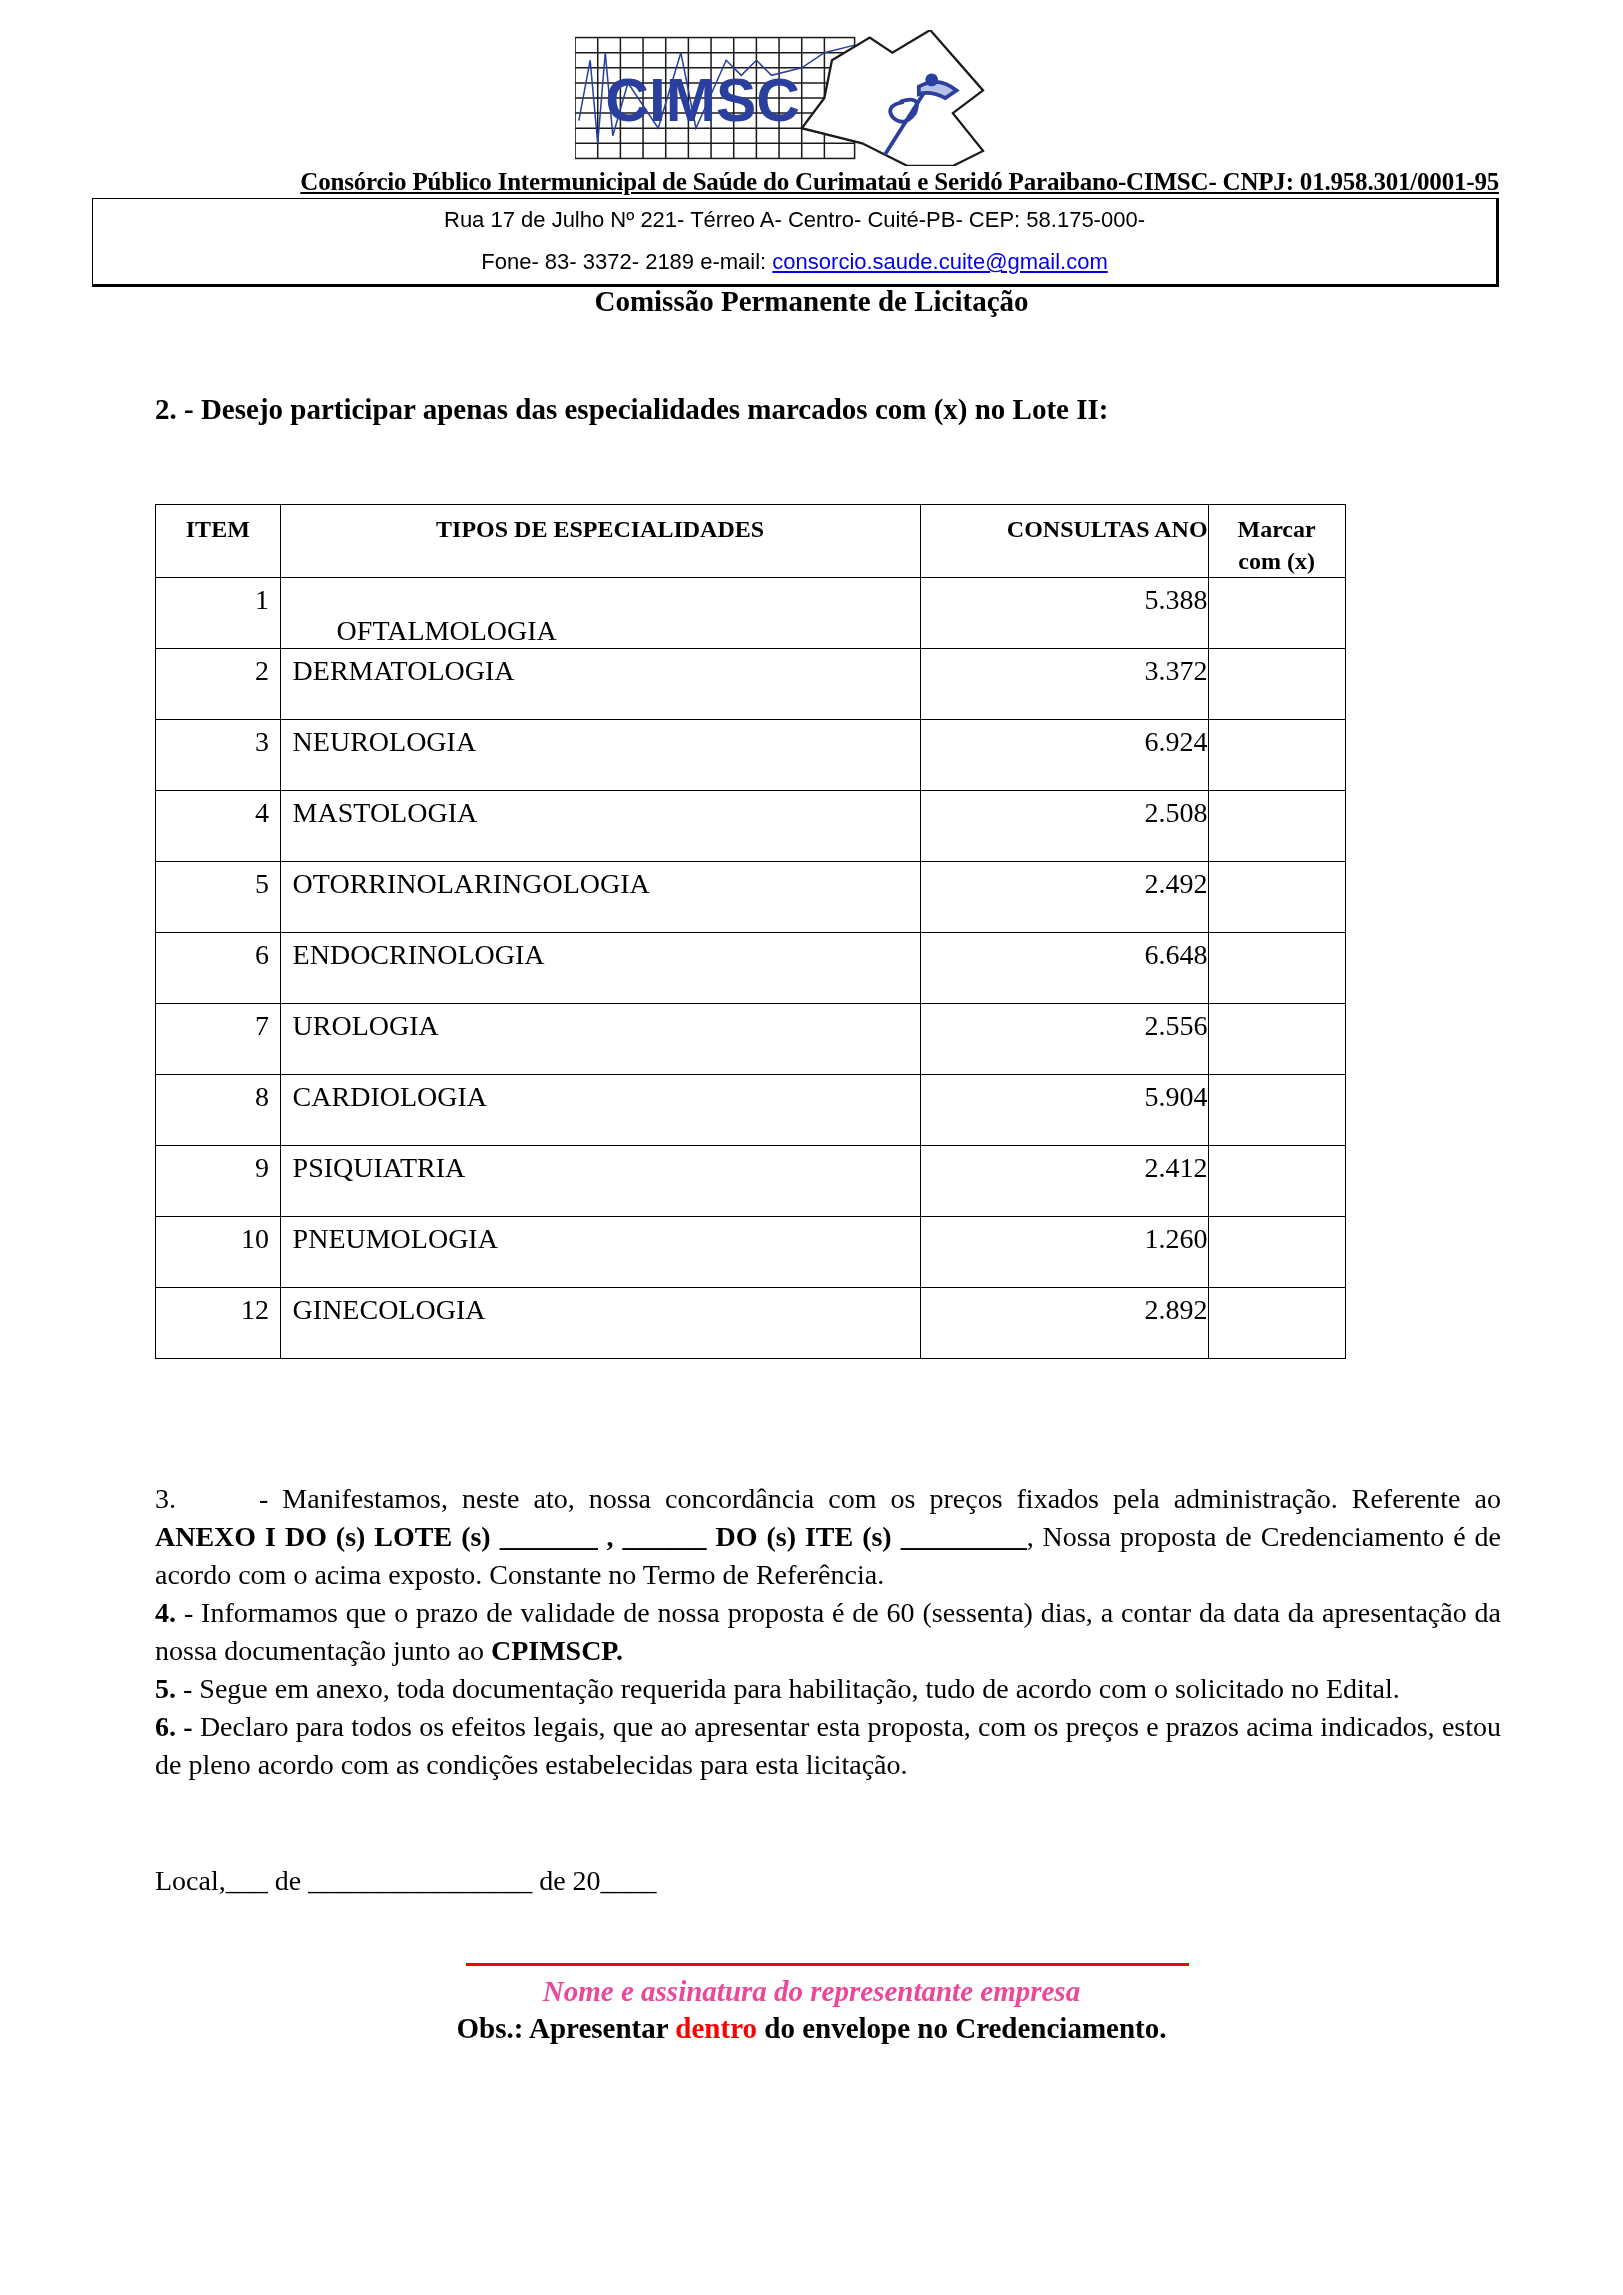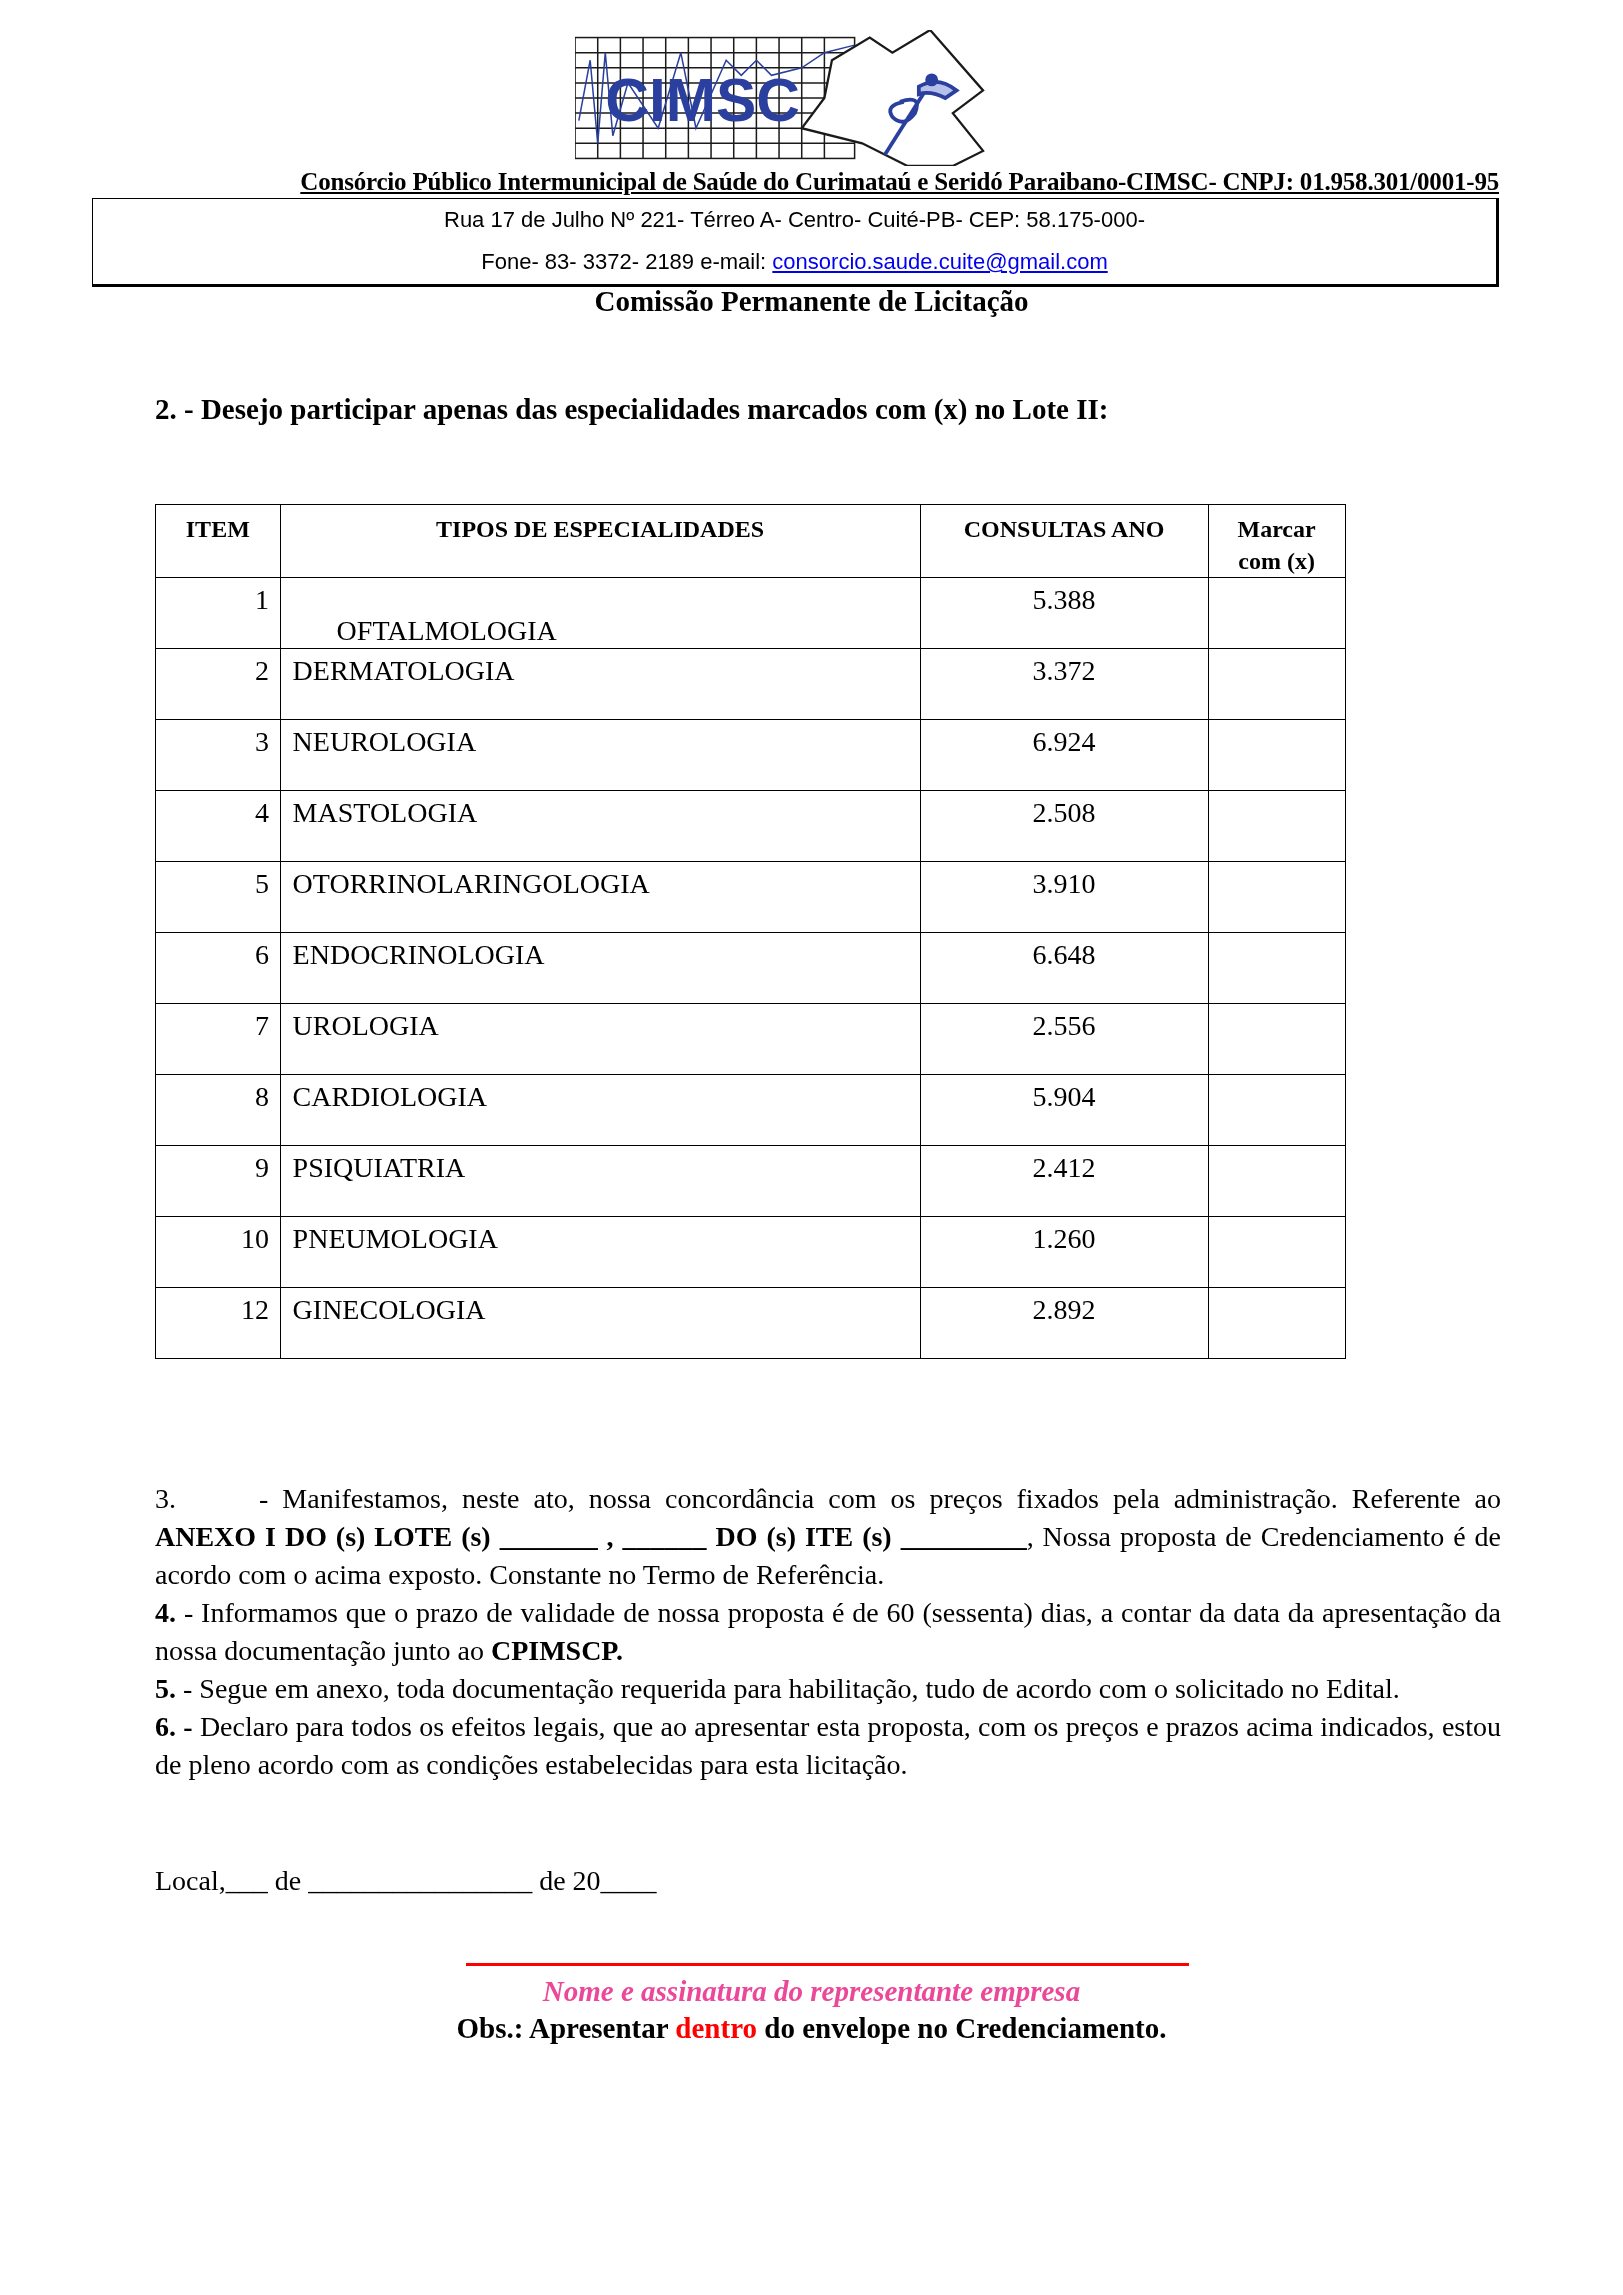--- a/index.html
+++ b/index.html
@@ -26,21 +26,21 @@
   
   #section-heading { left: 155px; top: 393px; font-weight: bold; font-size: 29px; white-space: nowrap; }
 
   
   #spec-table { left: 155px; top: 504px; border-collapse: collapse; font-size: 28px; }
   #spec-table td, #spec-table th { border: 1.5px solid #000; padding: 0; vertical-align: top; }
   #spec-table th { font-weight: bold; font-size: 24px; height: 66px; }
   #spec-table td { height: 70px; }
   .c-item { width: 113px; text-align: right; padding-right: 10.6px !important; }
   .c-type { width: 627px; text-align: left; padding-left: 12px !important; }
-  .c-cons { width: 287px; text-align: center; }
+  .c-cons { width: 287px; text-align: right; }
   .c-mark { width: 136px; text-align: center; }
   th.c-item { text-align: center; padding-right: 0 !important; }
   th.c-type { text-align: center; padding-left: 0 !important; }
   th .hdr { display: block; padding-top: 7.6px; line-height: 32px; }
   td .cell { display: block; padding-top: 4.5px; line-height: 35px; }
   td.first-type .cell { padding-top: 35px; margin-left: 44px; }
 
   
   #body-text { left: 155px; top: 1480px; width: 1346px; font-size: 28px; line-height: 38px; text-align: justify; }
   #body-text p { margin: 0; }
@@ -180,21 +180,21 @@
         </td>
     </tr>
     <tr>
       <td class="c-item">
           <span class="cell">5</span>
         </td>
       <td class="c-type">
           <span class="cell">OTORRINOLARINGOLOGIA</span>
         </td>
       <td class="c-cons">
-          <span class="cell">3.910</span>
+          <span class="cell">2.492</span>
         </td>
       <td class="c-mark">
           <span class="cell"></span>
         </td>
     </tr>
     <tr>
       <td class="c-item">
           <span class="cell">6</span>
         </td>
       <td class="c-type">

